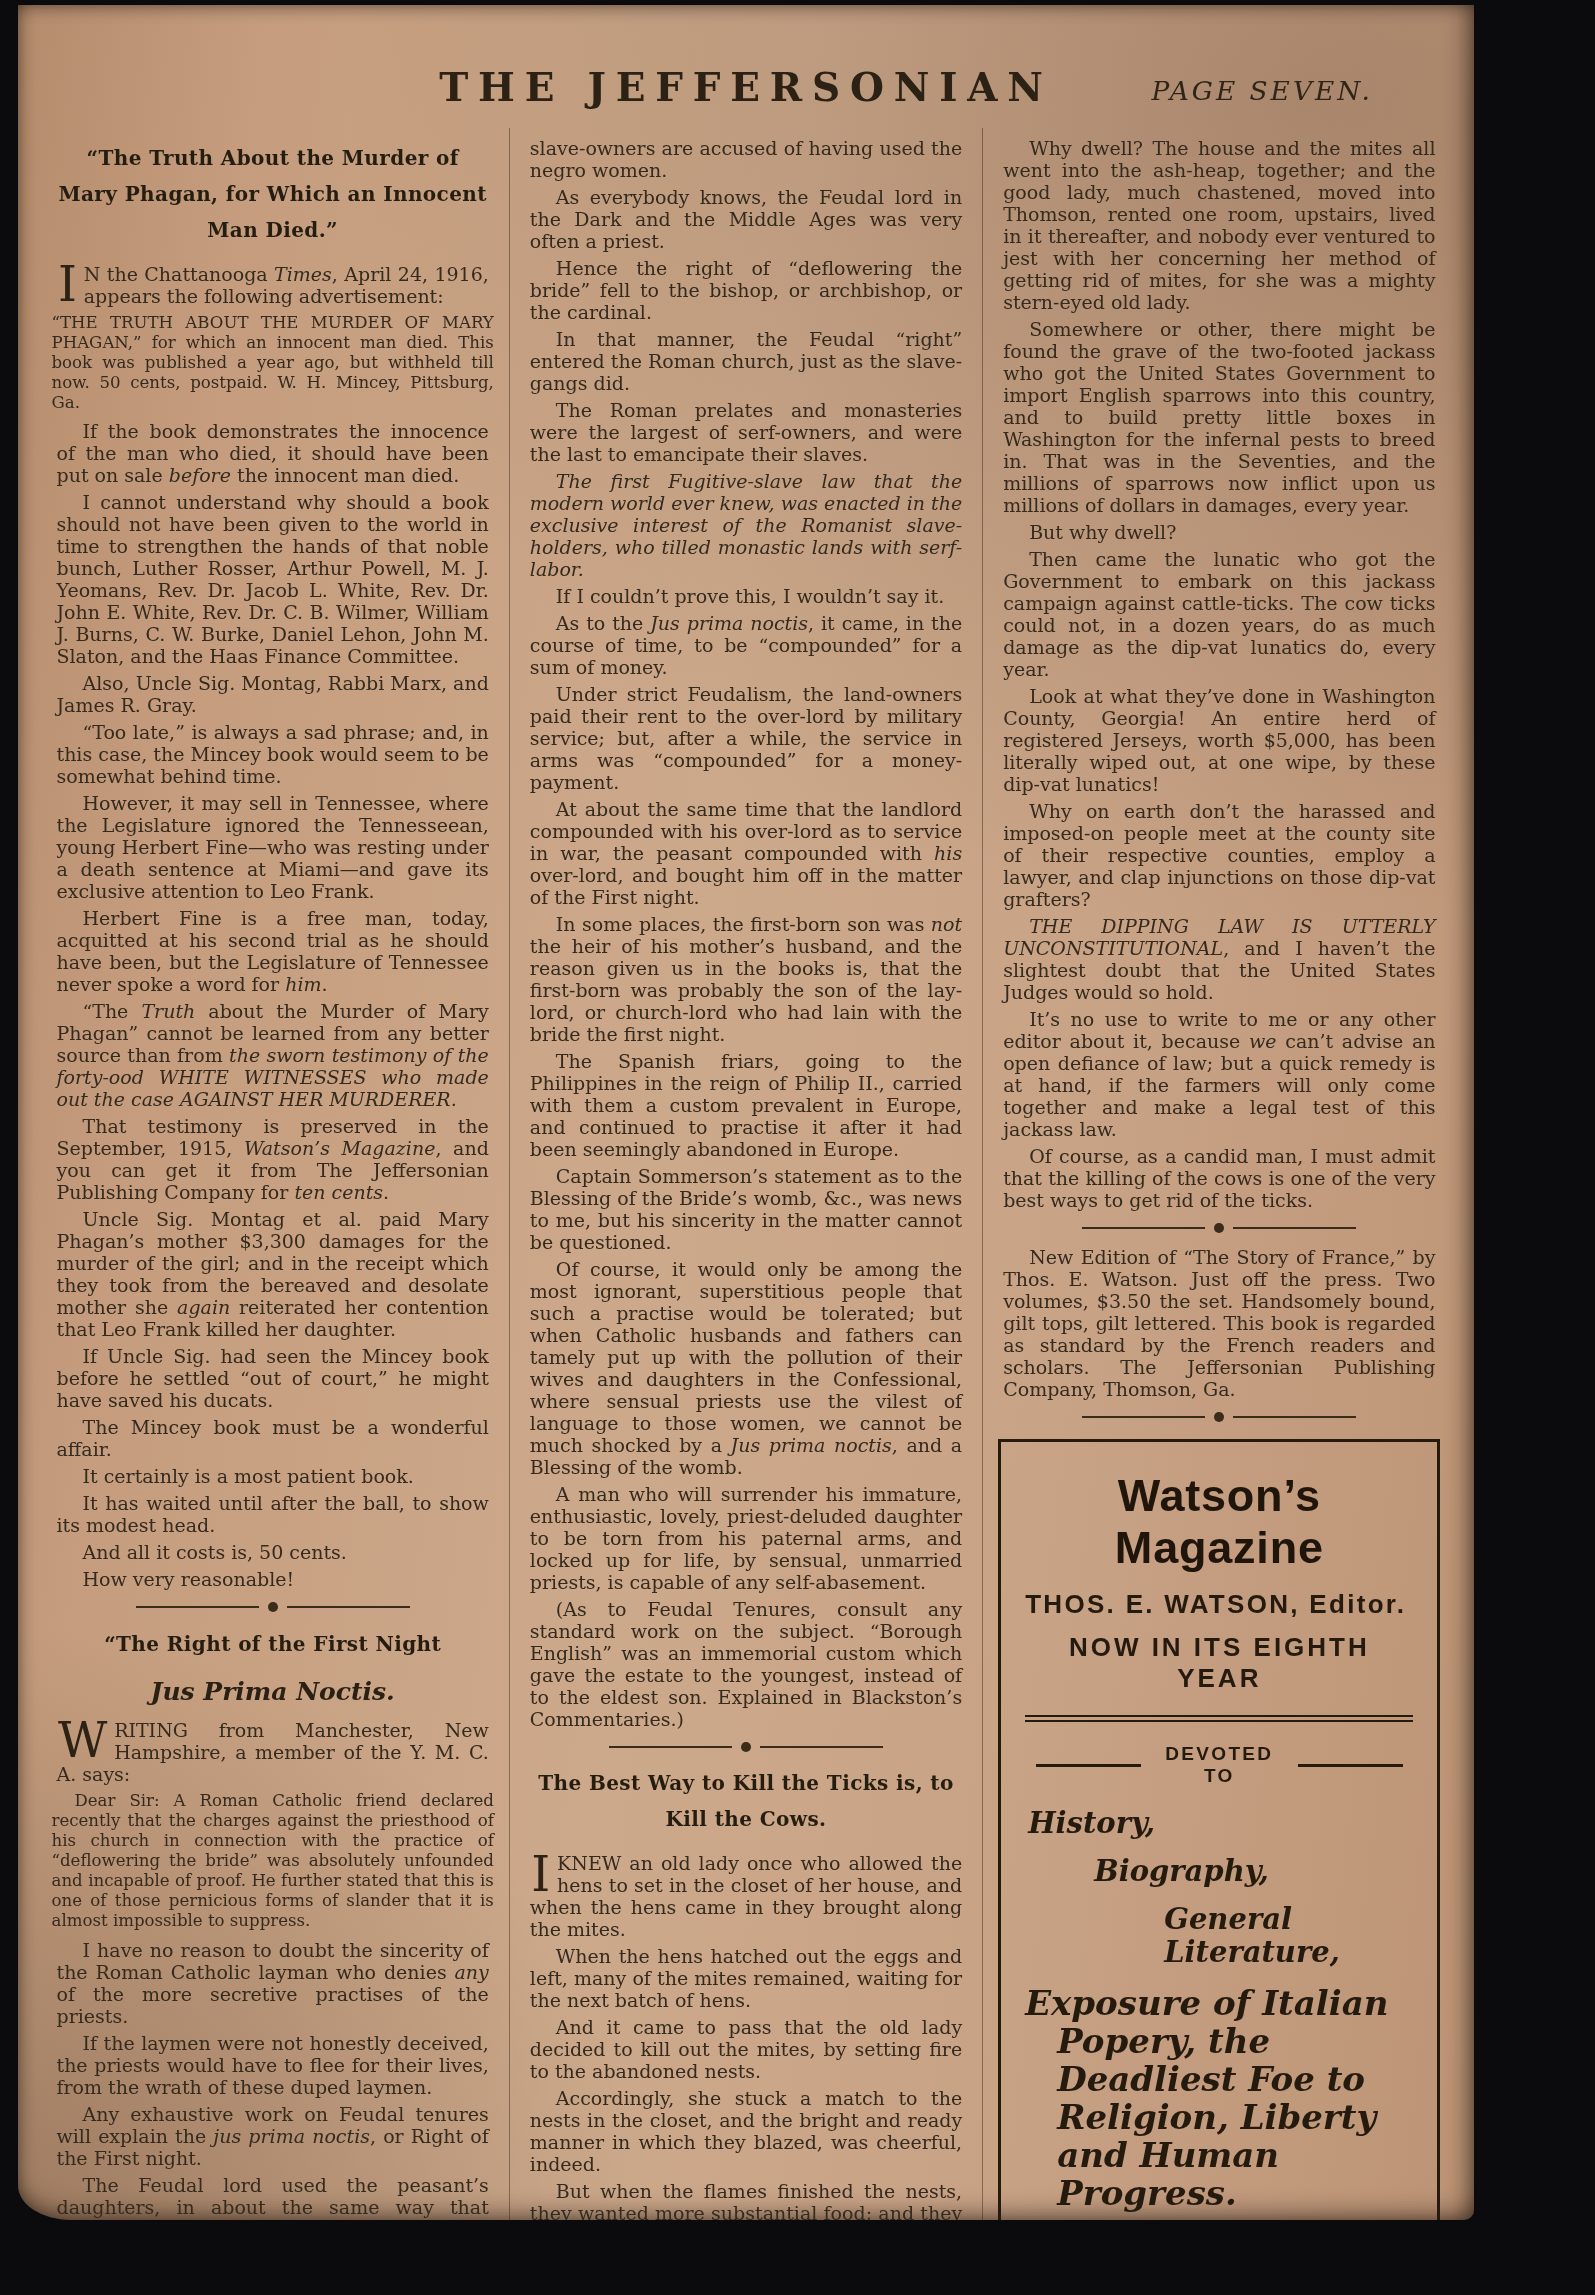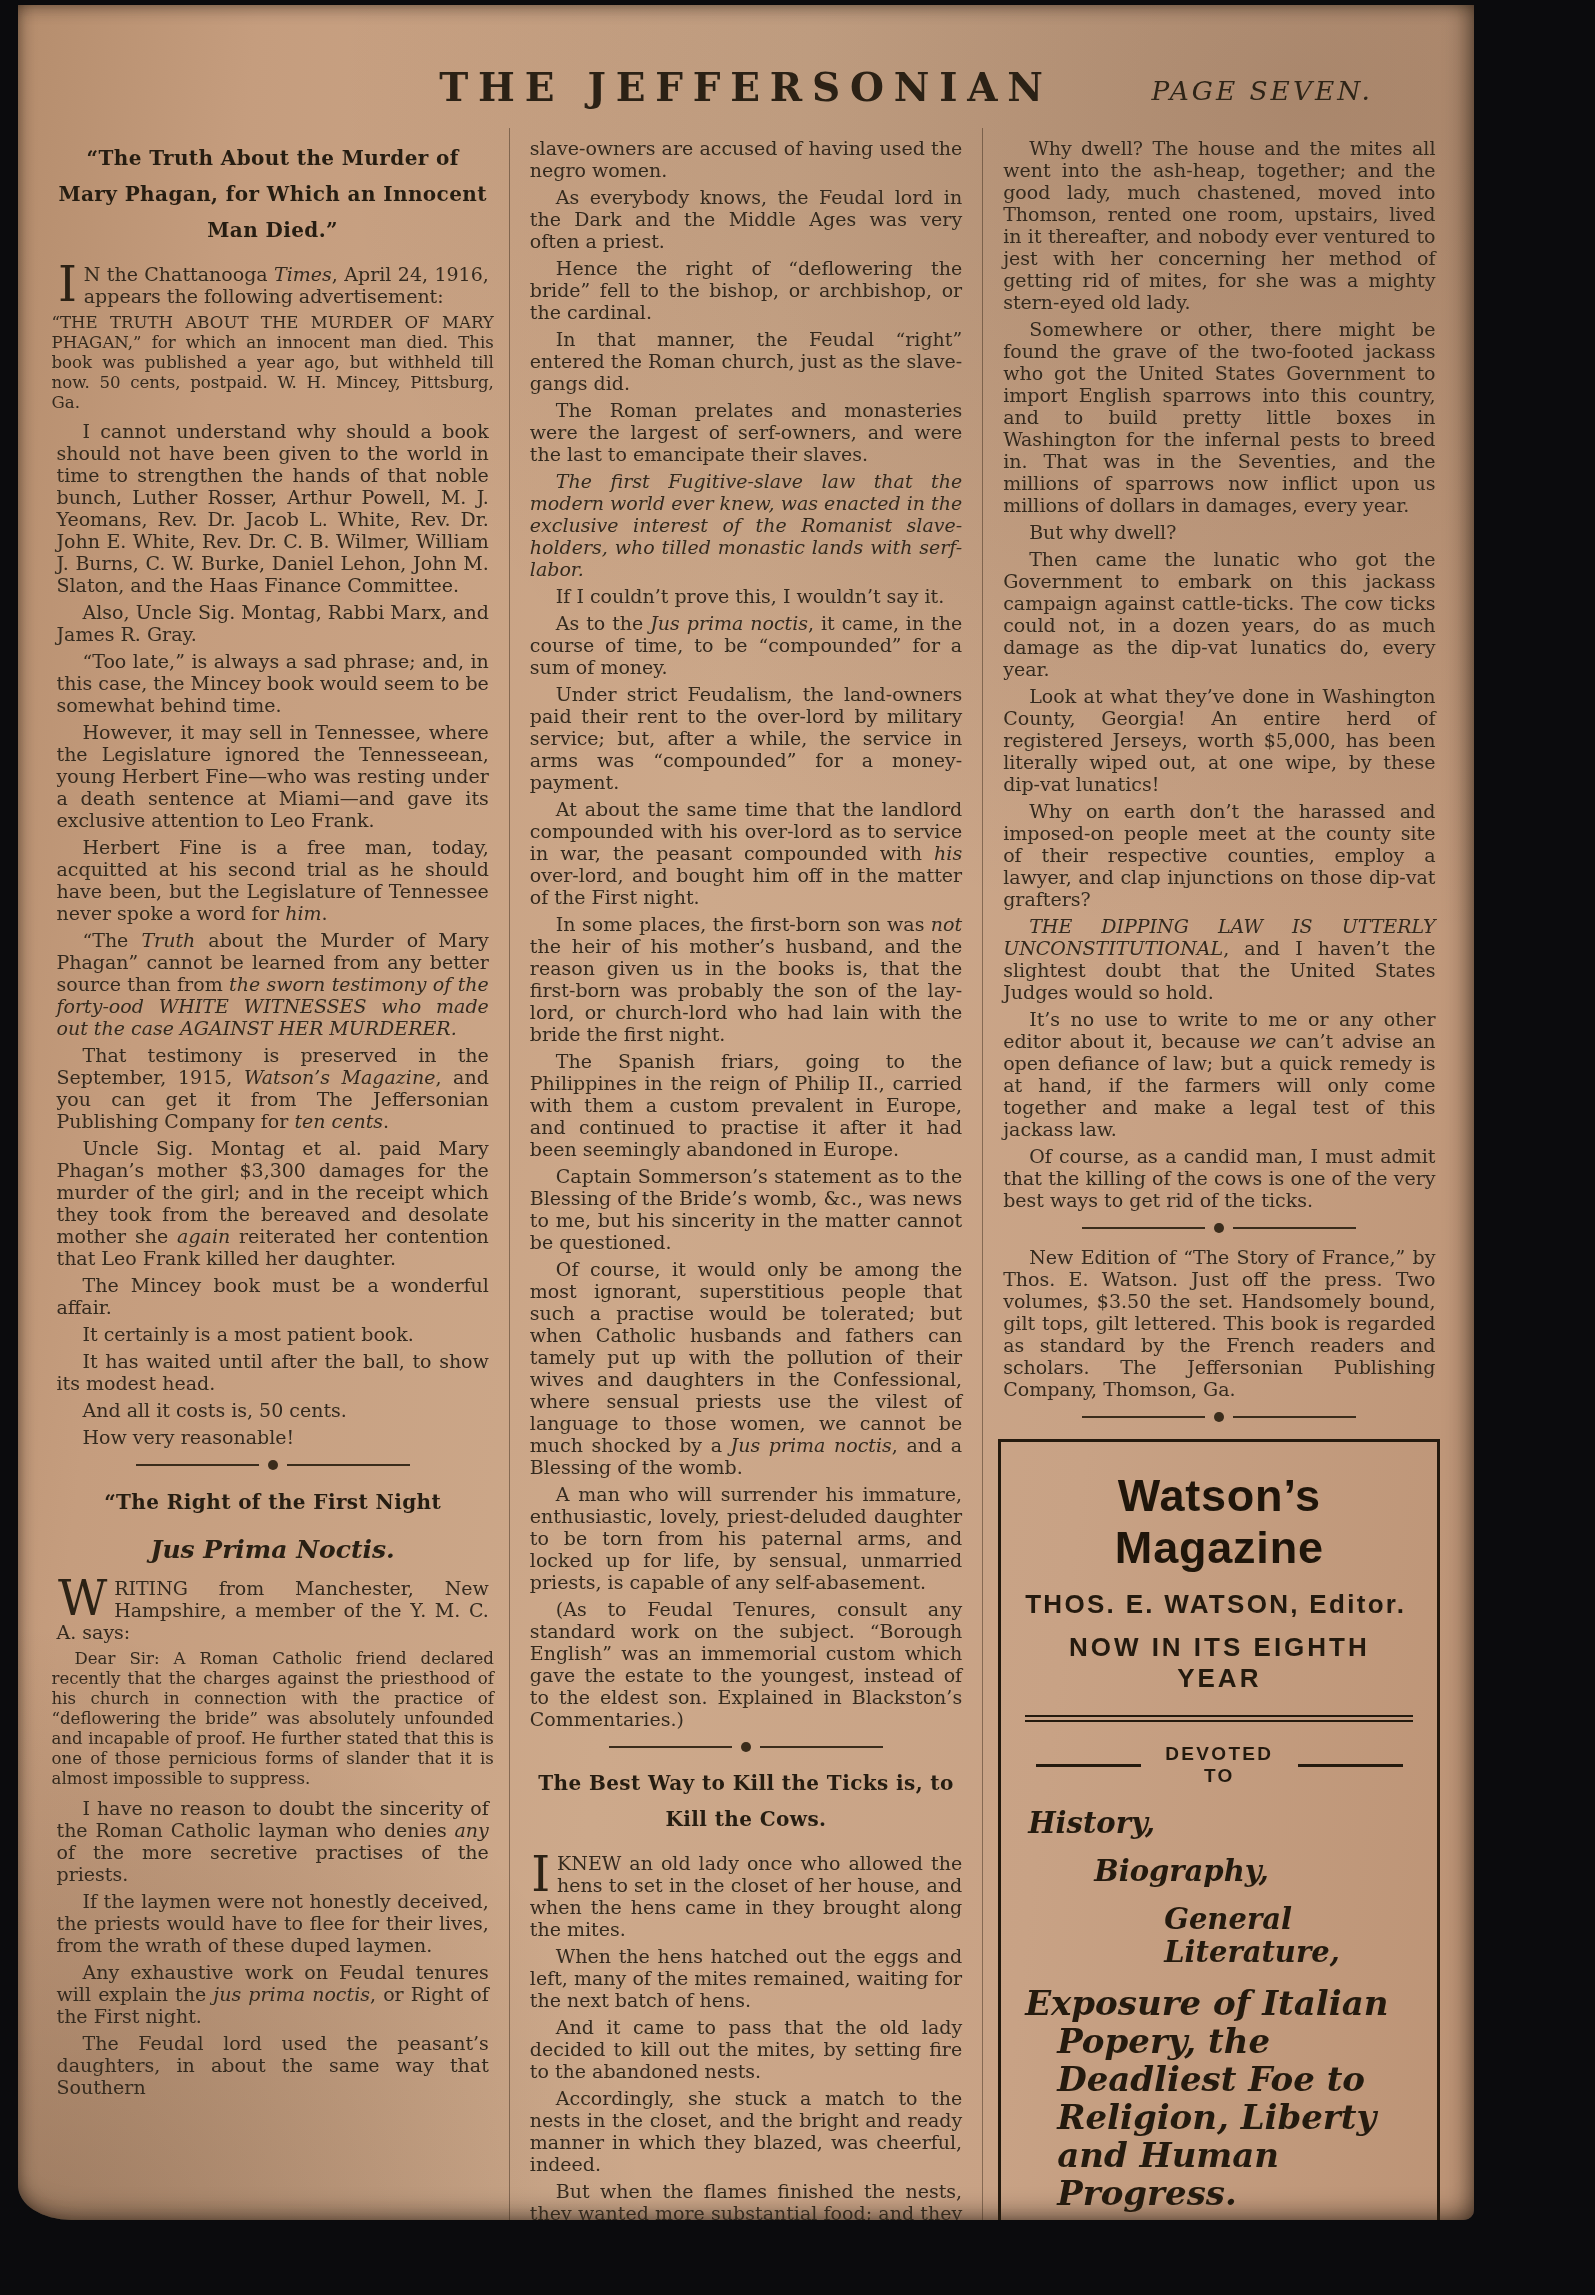--- a/index.html
+++ b/index.html
@@ -94,28 +94,30 @@
 <div class="paper">
   <div class="masthead">
     <span class="masthead-title">THE JEFFERSONIAN</span>
     <span class="page-label">PAGE SEVEN.</span>
   </div>
   <div class="cols">
     <div class="col">
         <h2 class="headline">“The Truth About the Murder of Mary Phagan, for Which an Innocent Man Died.”</h2>
         <p class="para hasdc"><span class="dc">I</span>N the Chattanooga <i>Times</i>, April 24, 1916, appears the following advertisement:</p>
         <p class="smallpara noindent">“THE TRUTH ABOUT THE MURDER OF MARY PHAGAN,” for which an innocent man died. This book was published a year ago, but withheld till now.  50 cents, postpaid.  W. H. Mincey, Pittsburg, Ga.</p>
+        <p class="para">If the book demonstrates the innocence of the man who died, it should have been put on sale <i>before</i> the innocent man died.</p>
         <p class="para">I cannot understand why should a book should not have been given to the world in time to strengthen the hands of that noble bunch, Luther Rosser, Arthur Powell, M. J. Yeomans, Rev. Dr. Jacob L. White, Rev. Dr. John E. White, Rev. Dr. C. B. Wilmer, William J. Burns, C. W. Burke, Daniel Lehon, John M. Slaton, and the Haas Finance Committee.</p>
         <p class="para">Also, Uncle Sig. Montag, Rabbi Marx, and James R. Gray.</p>
         <p class="para">“Too late,” is always a sad phrase; and, in this case, the Mincey book would seem to be somewhat behind time.</p>
         <p class="para">However, it may sell in Tennessee, where the Legislature ignored the Tennesseean, young Herbert Fine—who was resting under a death sentence at Miami—and gave its exclusive attention to Leo Frank.</p>
         <p class="para">Herbert Fine is a free man, today, acquitted at his second trial as he should have been, but the Legislature of Tennessee never spoke a word for <i>him</i>.</p>
         <p class="para">“The <i>Truth</i> about the Murder of Mary Phagan” cannot be learned from any better source than from <i>the sworn testimony of the forty-ood WHITE WITNESSES who made out the case AGAINST HER MURDERER.</i></p>
         <p class="para">That testimony is preserved in the September, 1915, <i>Watson’s Magazine</i>, and you can get it from The Jeffersonian Publishing Company for <i>ten cents</i>.</p>
         <p class="para">Uncle Sig. Montag et al. paid Mary Phagan’s mother $3,300 damages for the murder of the girl; and in the receipt which they took from the bereaved and desolate mother she <i>again</i> reiterated her contention that Leo Frank killed her daughter.</p>
+        <p class="para">If Uncle Sig. had seen the Mincey book before he settled “out of court,” he might have saved his ducats.</p>
         <p class="para">The Mincey book must be a wonderful affair.</p>
         <p class="para">It certainly is a most patient book.</p>
         <p class="para">It has waited until after the ball, to show its modest head.</p>
         <p class="para">And all it costs is, 50 cents.</p>
         <p class="para">How very reasonable!</p>
         <div class="divider">
           <span class="d-rule"></span>
           <span class="d-dot"></span>
           <span class="d-rule"></span>
         </div>

